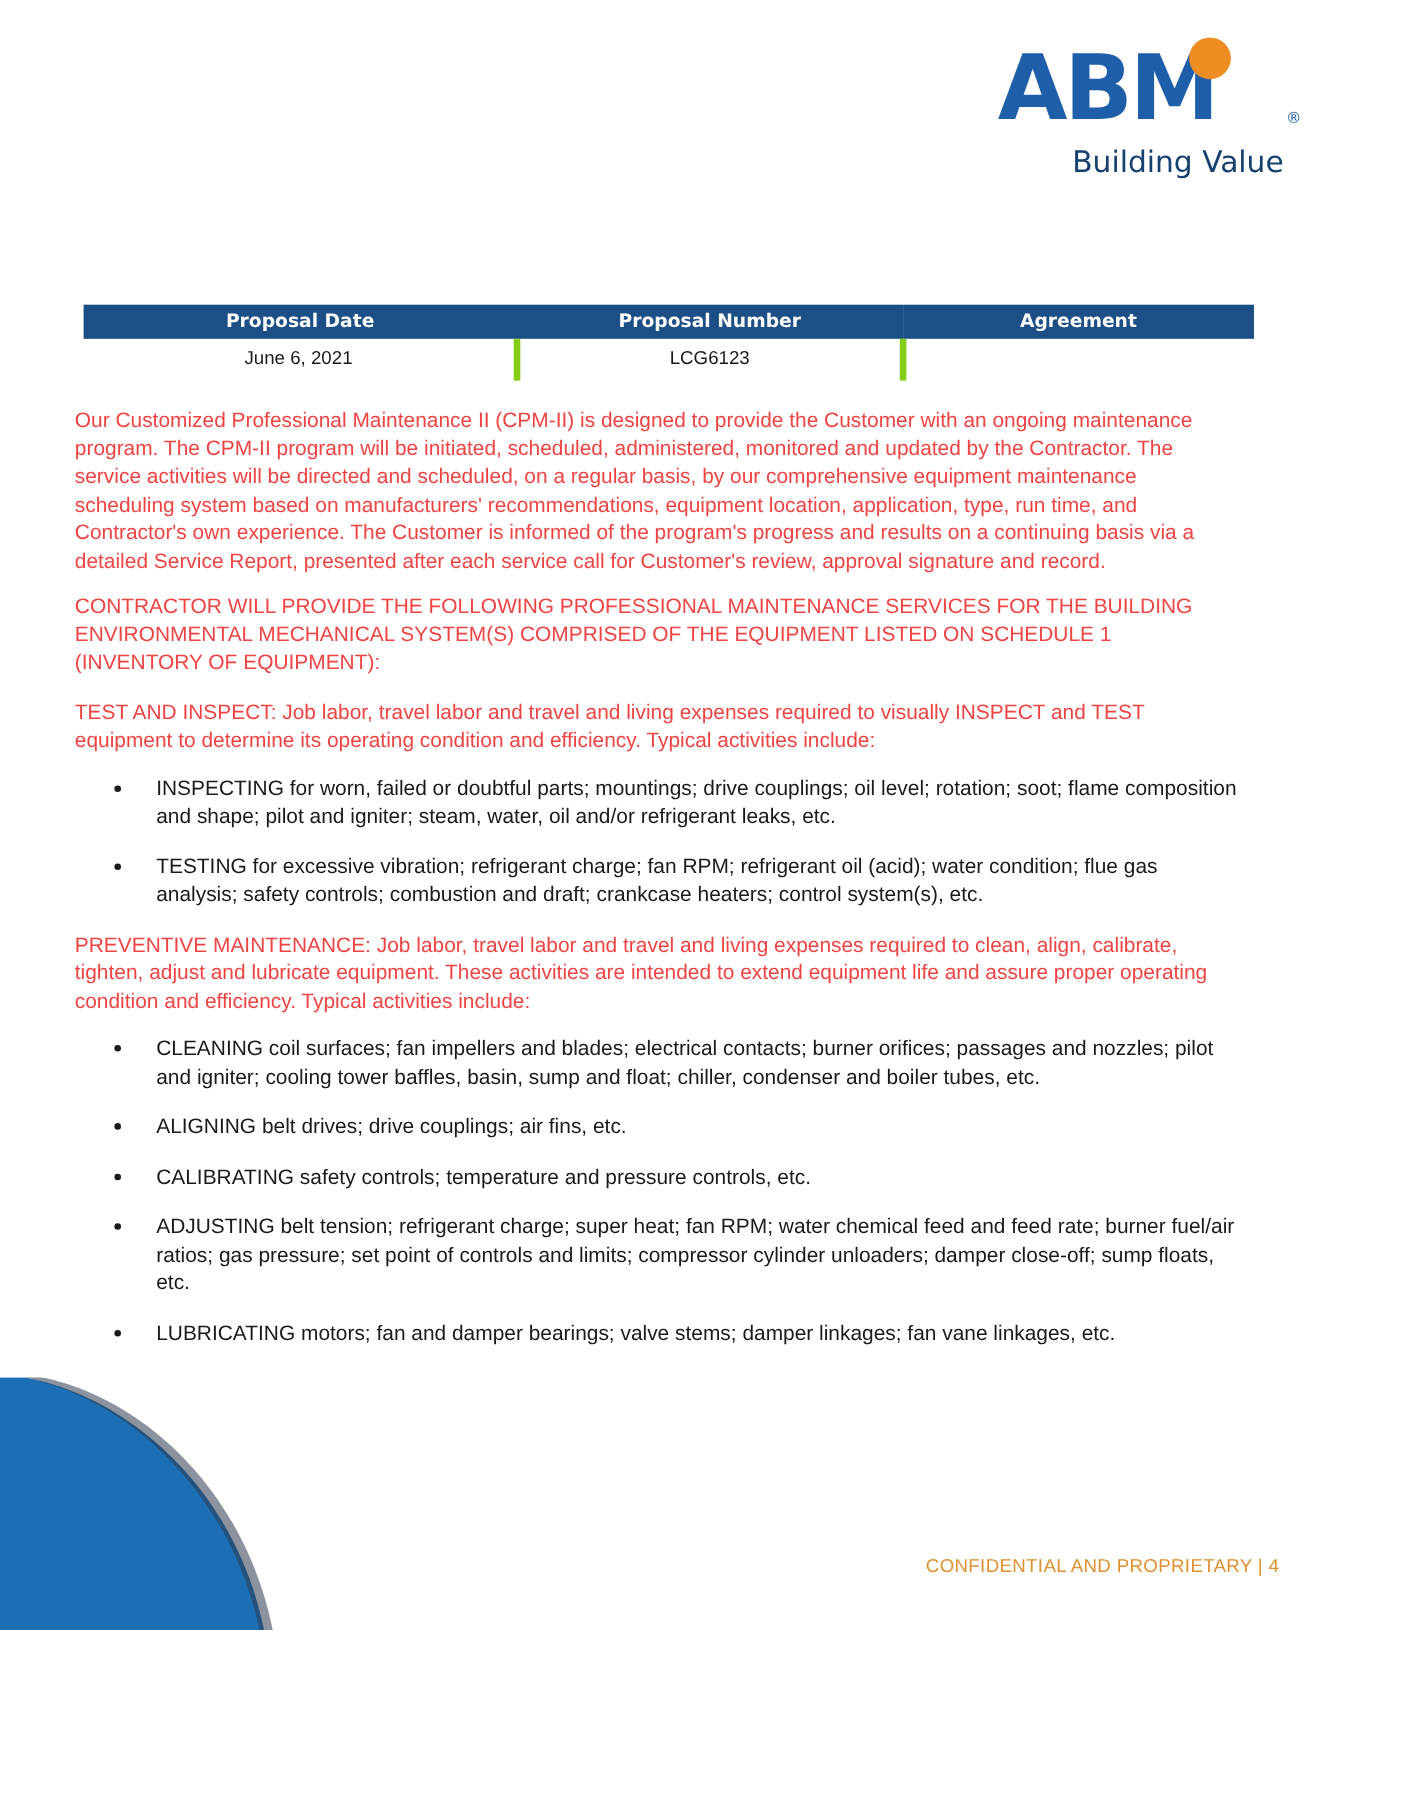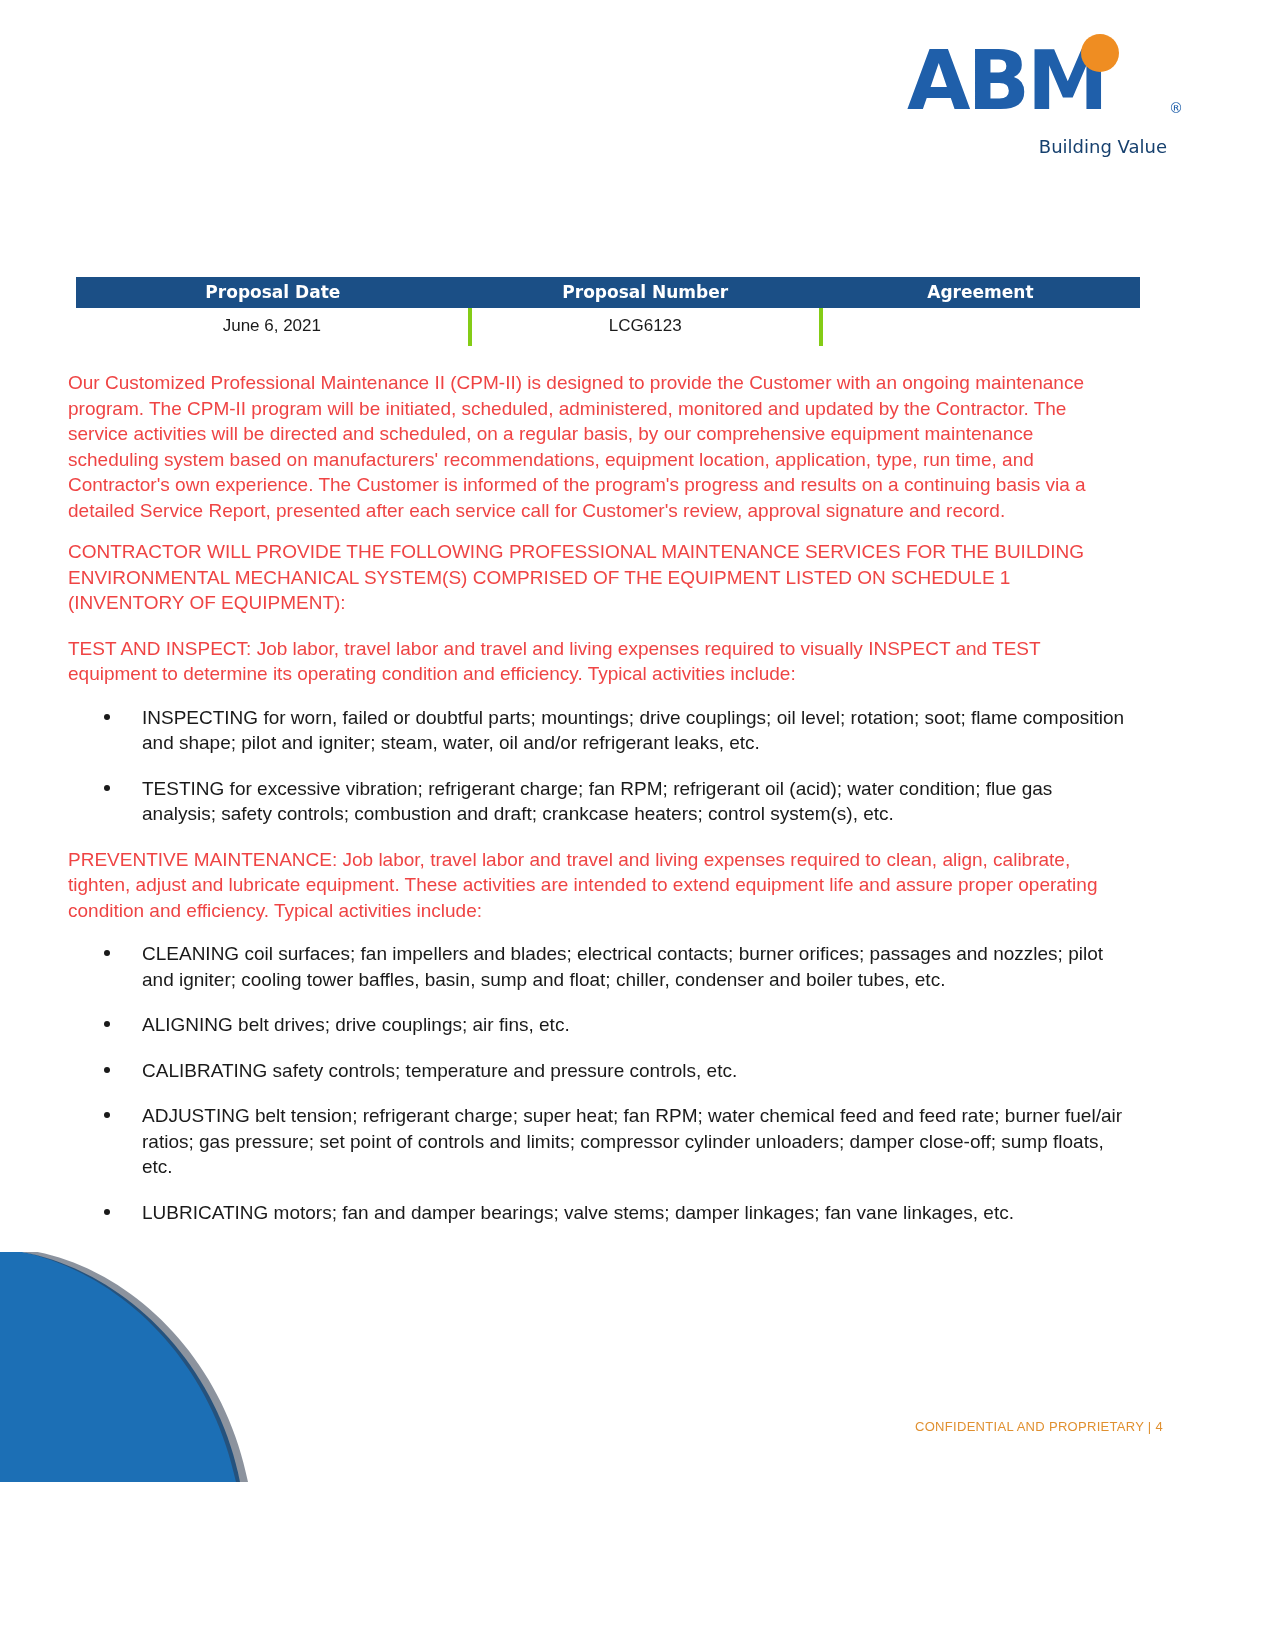--- a/index.html
+++ b/index.html
@@ -59,21 +59,21 @@
     position: absolute;
     right: -16px;
     bottom: 8px;
     font-size: 14px;
     color: #1f5faa;
     font-family: "DejaVu Sans", sans-serif;
   }
   .logo-tag {
     margin-top: 4px;
     font-family: "DejaVu Sans", sans-serif;
-    font-size: 18px;
+    font-size: 27px;
     color: #16406e;
     letter-spacing: 0px;
     line-height: 30px;
   }
 
   
   .doc-title {
     position: absolute;
     left: 72px;
     top: 222px;
@@ -102,21 +102,21 @@
     font-size: 17px;
     padding: 5px 0 6px 0;
     text-align: center;
     border: none;
   }
   .info-table td {
     font-size: 17px;
     text-align: center;
     padding: 6px 0 8px 0;
     color: #1a1a1a;
-    border-right: 4px solid #84cc16;
+    border-right: 6px solid #84cc16;
     height: 24px;
   }
   .info-table td:last-child { border-right: none; }
 
   
   .content {
     position: absolute;
     left: 68px;
     top: 370px;
     width: 1060px;
@@ -167,21 +167,21 @@
     overflow: hidden;
     pointer-events: none;
   }
   .corner-shape svg { display: block; }
 
   
   .footer {
     position: absolute;
     right: 112px;
     bottom: 48px;
-    font-size: 13px;
+    font-size: 17px;
     color: #e09030;
     letter-spacing: 0.3px;
     font-family: "Liberation Sans", sans-serif;
     text-align: right;
   }
 </style>
 </head>
 <body>
 
 <div class="page">

